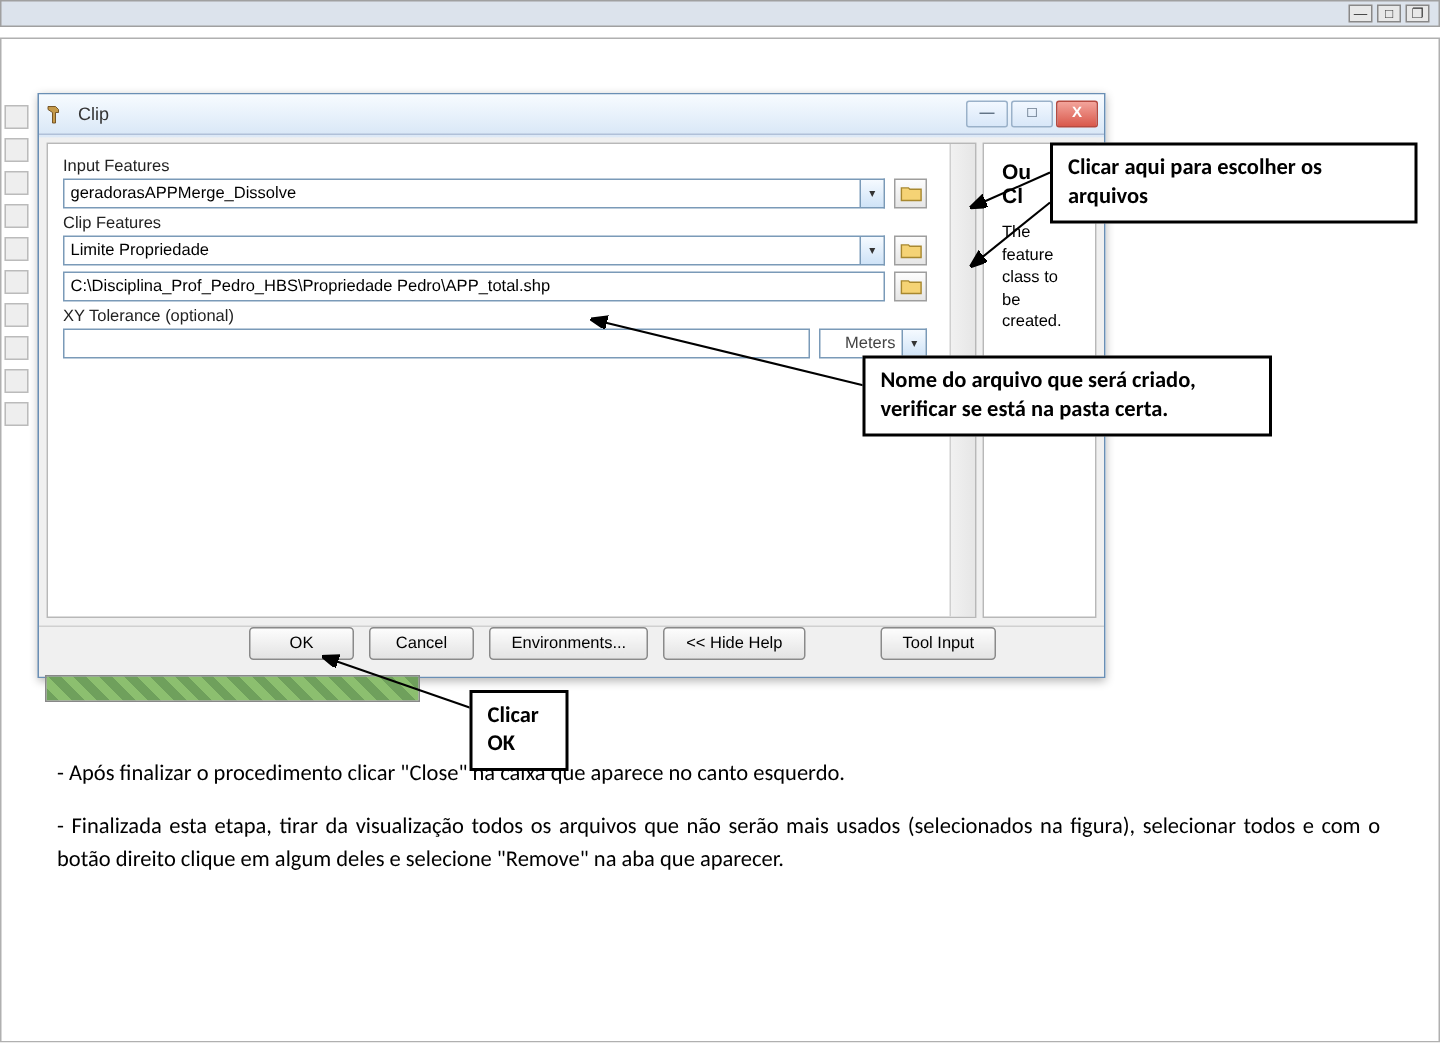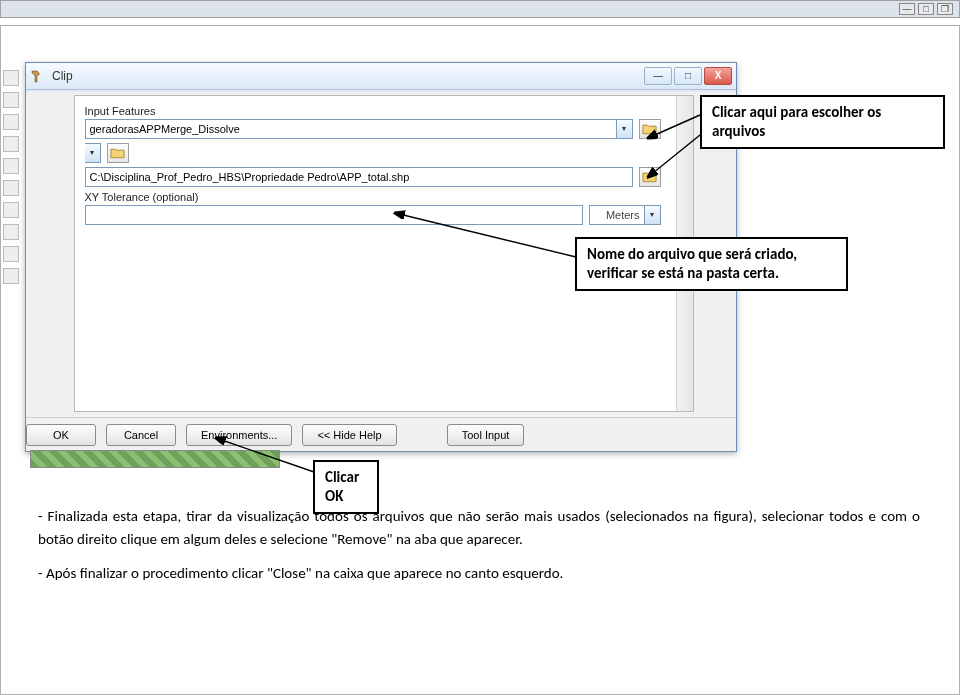--- a/index.html
+++ b/index.html
@@ -92,21 +92,22 @@
     background:#fff;
     border:1px solid #b8b8b8;
     padding:10px 12px;
     position:relative;
   }
   .help-panel h2 { font-size:14px; font-weight:bold; color:#000; margin-bottom:10px;}
   .help-panel p { font-size:11px; color:#000; line-height:1.35;}
   
   .button-row {
     position:absolute; left:0; right:0; bottom:0; height:34px;
-    display:flex; align-items:center; justify-content:flex-start;
+    display:flex; align-items:flex-start; justify-content:flex-start;
+    padding-left:140px;
     background:#f0f0f0;
     border-top:1px solid #d0d0d0;
   }
   .btn {
     height:22px; padding:0 14px; min-width:70px;
     border:1px solid #8a8a8a; background:linear-gradient(#fdfdfd,#e3e3e3);
     font-size:11px; color:#000; border-radius:3px;
     margin-right:10px; cursor:default;
   }
   
@@ -188,21 +189,23 @@
       <div class="field-row" style="padding-right:24px;">
         <input class="textbox" value="geradorasAPPMerge_Dissolve" style="">
         <div class="combo-btn">▾</div>
         <div class="folder-btn">
           <svg viewBox="0 0 16 12">
               <path d="M1 2h5l1 1h8v8H1z" fill="#f5d375" stroke="#a8882f"></path>
             </svg>
         </div>
       </div>
 
-      <div class="field-row" style="padding-right:24px;">
+      <div class="field-label">Clip Features</div>
+      <div class="field-row" style="padding-right:24px;">
+        <input class="textbox" value="Limite Propriedade" style="">
         <div class="combo-btn">▾</div>
         <div class="folder-btn">
           <svg viewBox="0 0 16 12">
               <path d="M1 2h5l1 1h8v8H1z" fill="#f5d375" stroke="#a8882f"></path>
             </svg>
         </div>
       </div>
 
       <div class="field-row" style="padding-right:24px;">
         <input class="textbox" value="C:\Disciplina_Prof_Pedro_HBS\Propriedade Pedro\APP_total.shp" style="">
@@ -216,20 +219,27 @@
       <div class="field-label">XY Tolerance (optional)</div>
       <div class="field-row" style="padding-right:24px;">
         <input class="textbox" value="" style="">
         <div class="unit-combo">
           <input class="textbox" style="width: 56px;" value="Meters">
           <div class="combo-btn">▾</div>
         </div>
       </div>
     </div>
 
+    <div class="help-panel">
+      <h2>
+        <span>Ou</span><br>
+        <span>Cl</span>
+      </h2>
+      <p>The feature class to be created.</p>
+    </div>
   </div>
 
   <div class="button-row">
     <button class="btn">OK</button>
     <button class="btn">Cancel</button>
     <button class="btn">Environments...</button>
     <button class="btn">&lt;&lt; Hide Help</button>
     <button class="btn" style="margin-left:40px;">Tool Input</button>
   </div>
 </div>
@@ -249,15 +259,15 @@
 
   <line x1="700" y1="115" x2="648" y2="138" marker-end="url(#ah)"></line>
   <line x1="700" y1="135" x2="648" y2="177" marker-end="url(#ah)"></line>
 
   <line x1="576" y1="257" x2="395" y2="213" marker-end="url(#ah)"></line>
 
   <line x1="314" y1="472" x2="216" y2="438" marker-end="url(#ah)"></line>
 </svg>
 
 <div class="instructions">
+  <p>- Após finalizar o procedimento clicar "Close" na caixa que aparece no canto esquerdo.</p>
   <p>- Finalizada esta etapa, tirar da visualização todos os arquivos que não serão mais usados (selecionados na figura), selecionar todos e com o botão direito clique em algum deles e selecione "Remove" na aba que aparecer.</p>
-  <p>- Após finalizar o procedimento clicar "Close" na caixa que aparece no canto esquerdo.</p>
 </div>
 
 </body></html>

